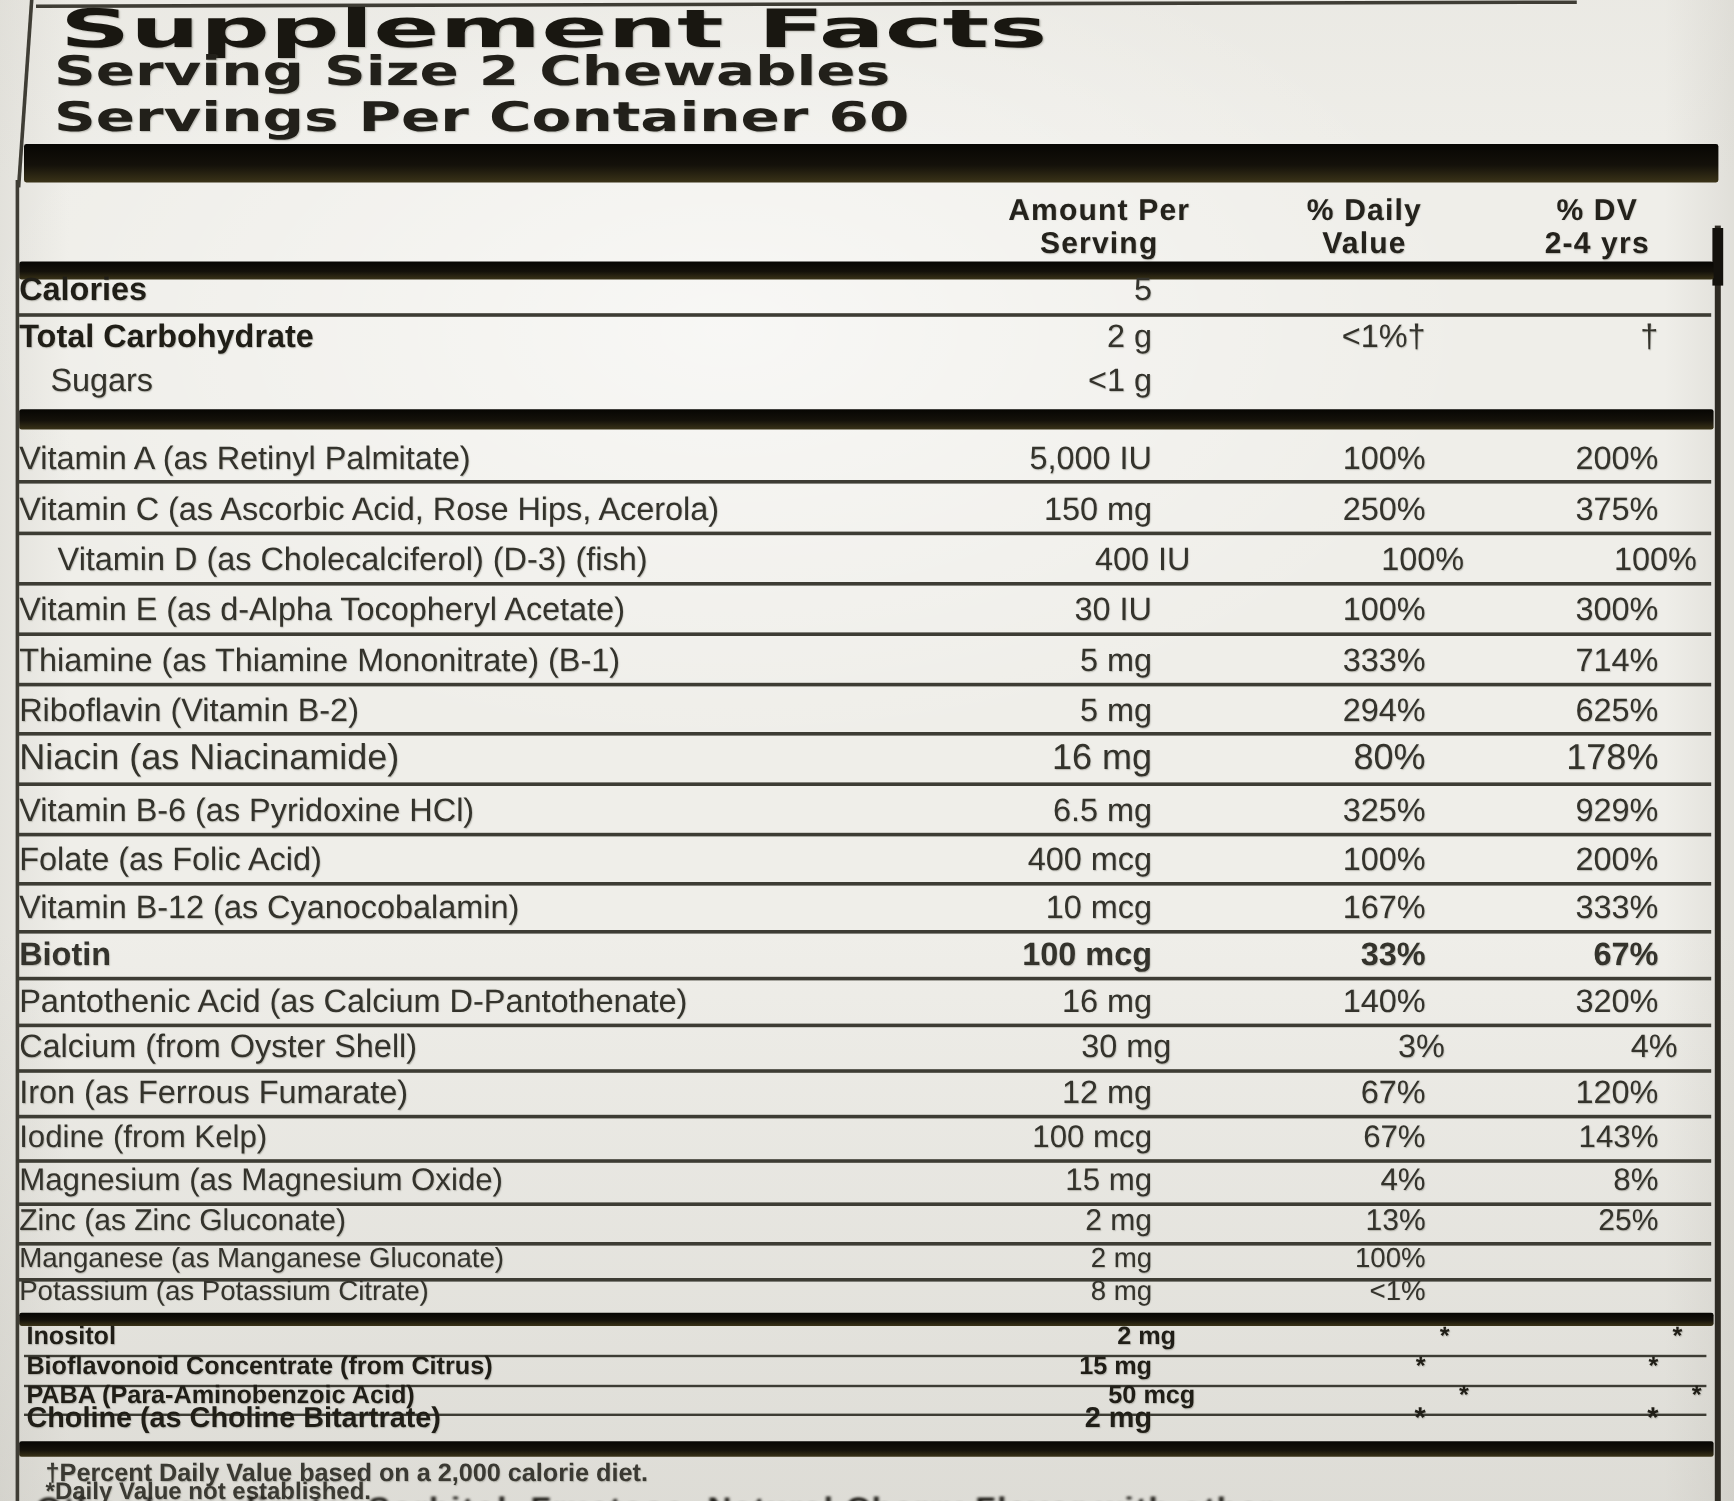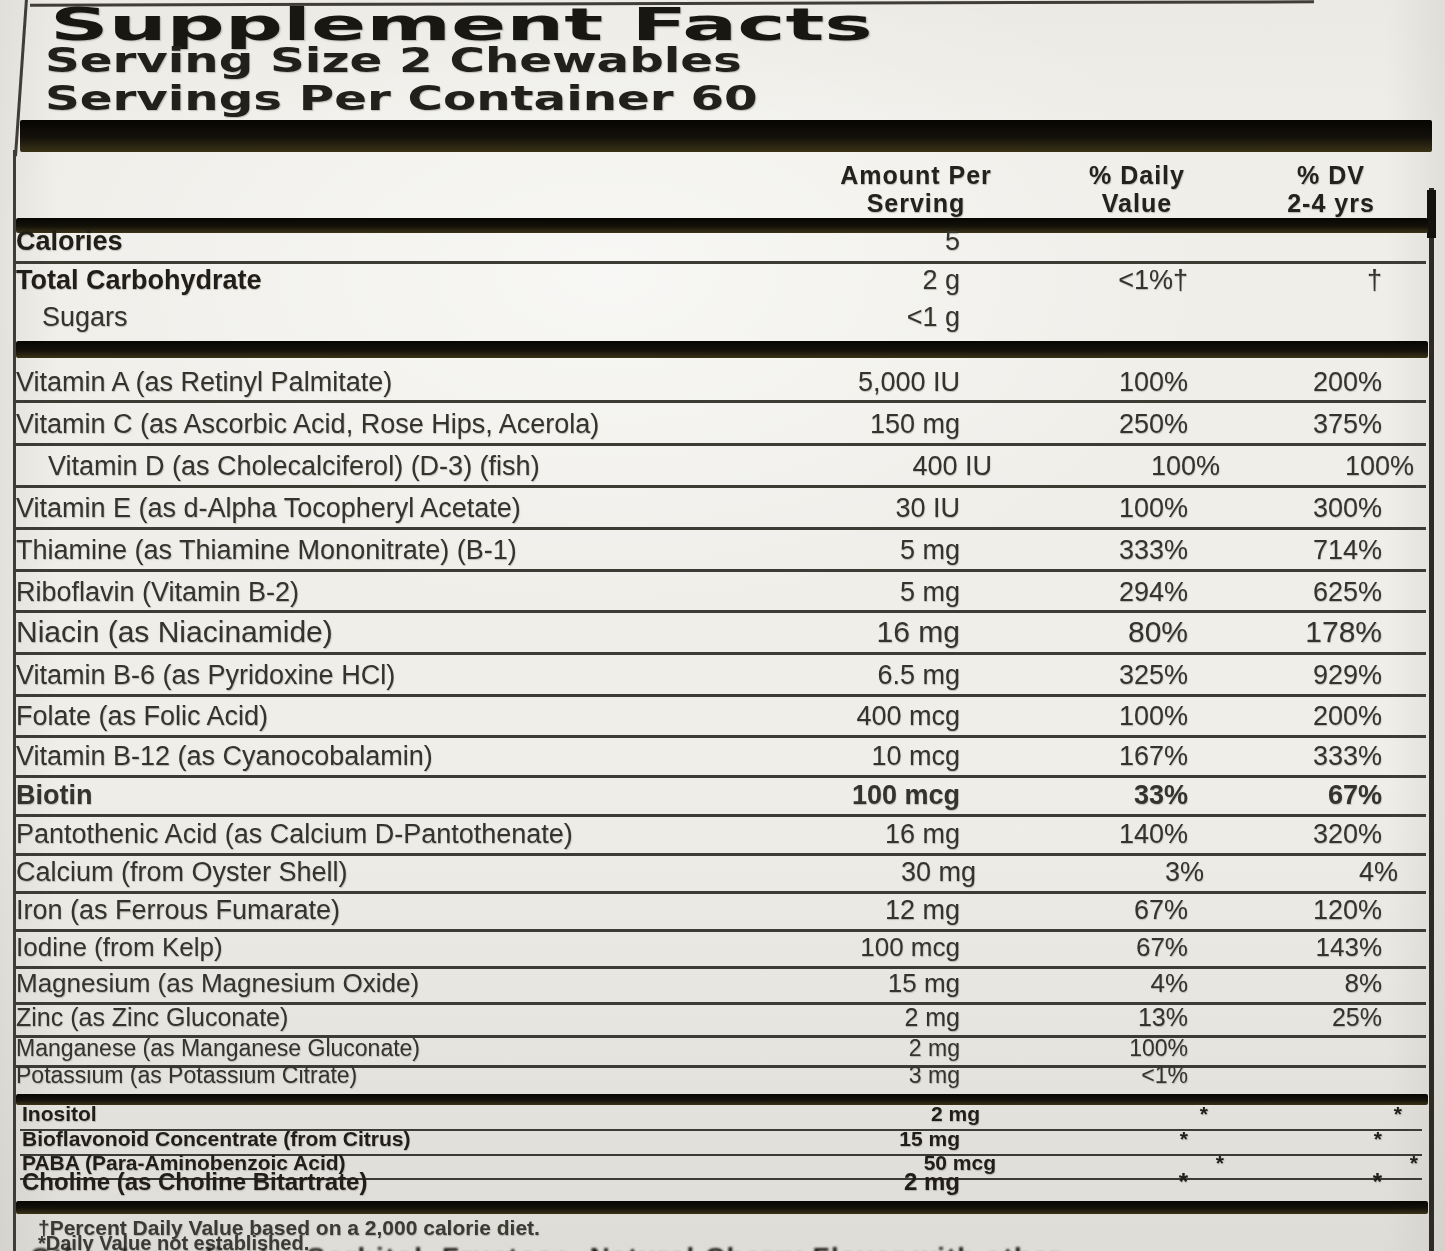--- a/index.html
+++ b/index.html
@@ -212,21 +212,21 @@
       </div>
       <div class="hline" style="top: 1034.5px;"></div>
       <div class="row soft" style="top: 1037px; height: 30px; font-size: 23px;">
         <span class="lab">Manganese (as Manganese Gluconate)</span>
         <span class="amt">2 mg</span>
         <span class="dv">100%</span>
       </div>
       <div class="hline" style="top: 1064.5px;"></div>
       <div class="row soft" style="top: 1067px; height: 27px; font-size: 23px;">
         <span class="lab">Potassium (as Potassium Citrate)</span>
-        <span class="amt">3 mg</span>
+        <span class="amt">8 mg</span>
         <span class="dv">&lt;1%</span>
       </div>
     </div>
 
   <div class="bar" style="top:1094px;height:11px;"></div>
 
   <div id="other-rows">
       <div class="row soft" style="top: 1105px; height: 26px; font-size: 21px; padding-left: 20px;">
         <span class="lab bold" style="left: 22px;">Inositol</span>
         <span class="amt bold">2 mg</span>

